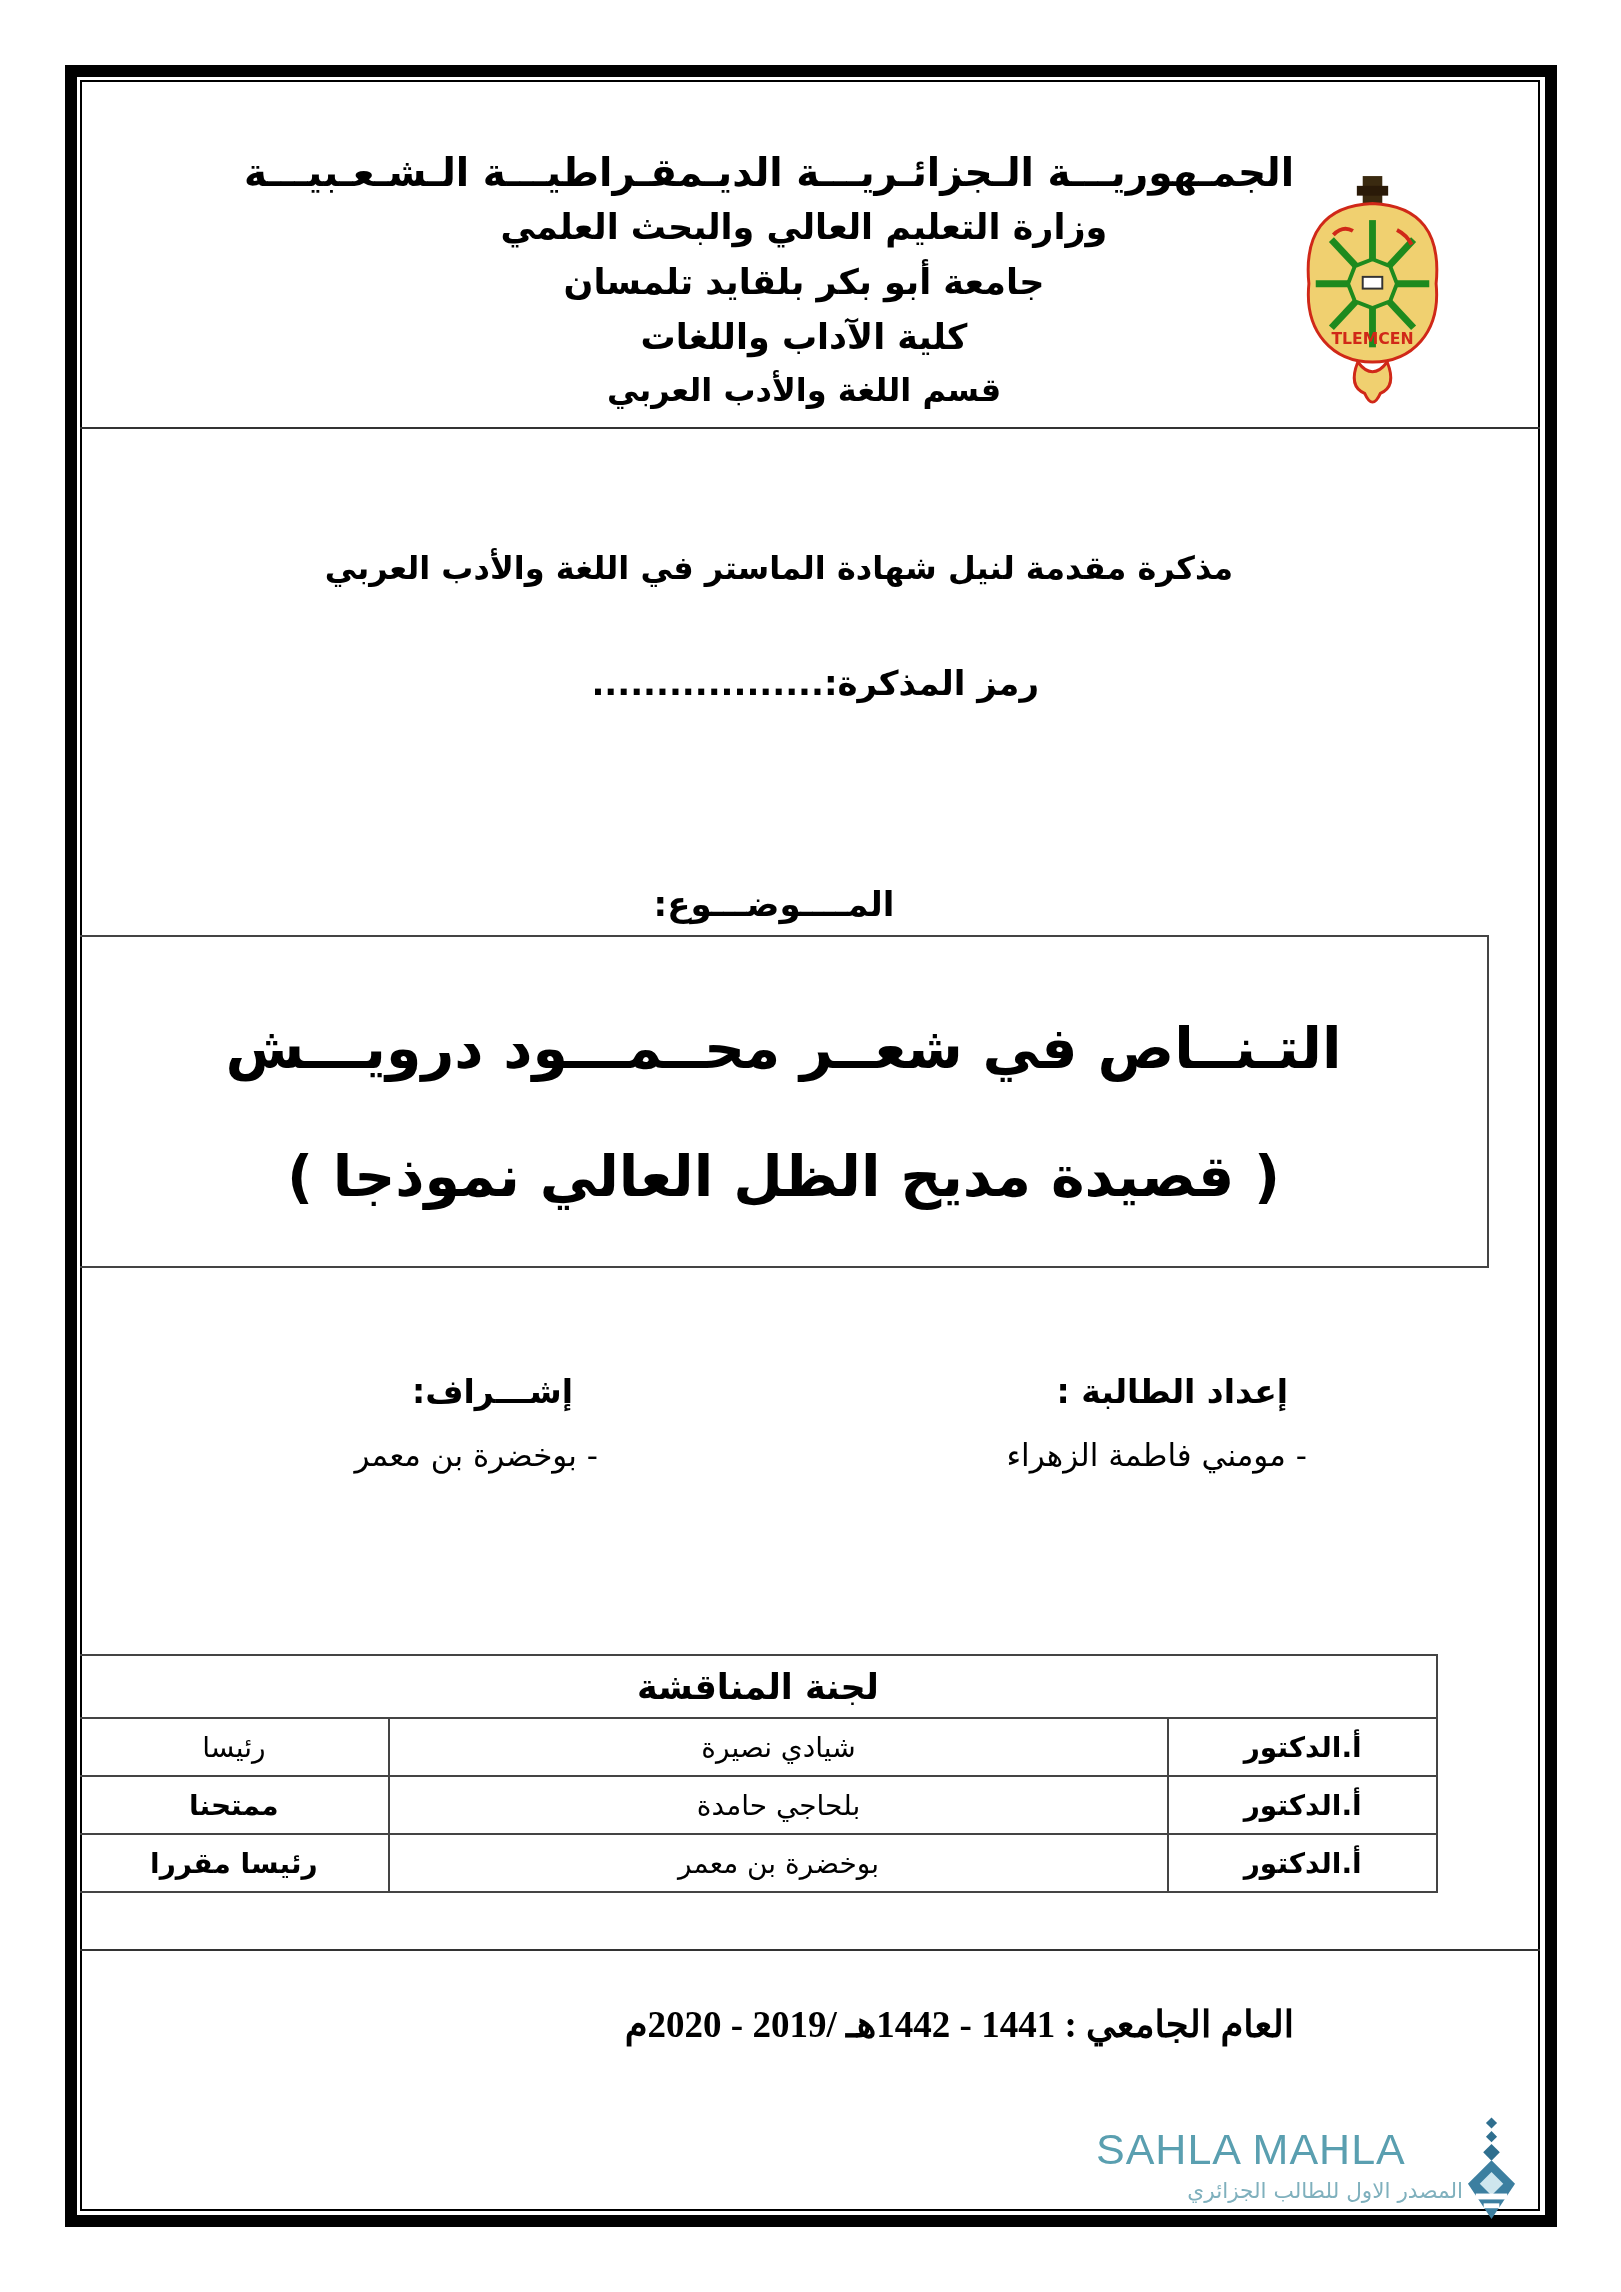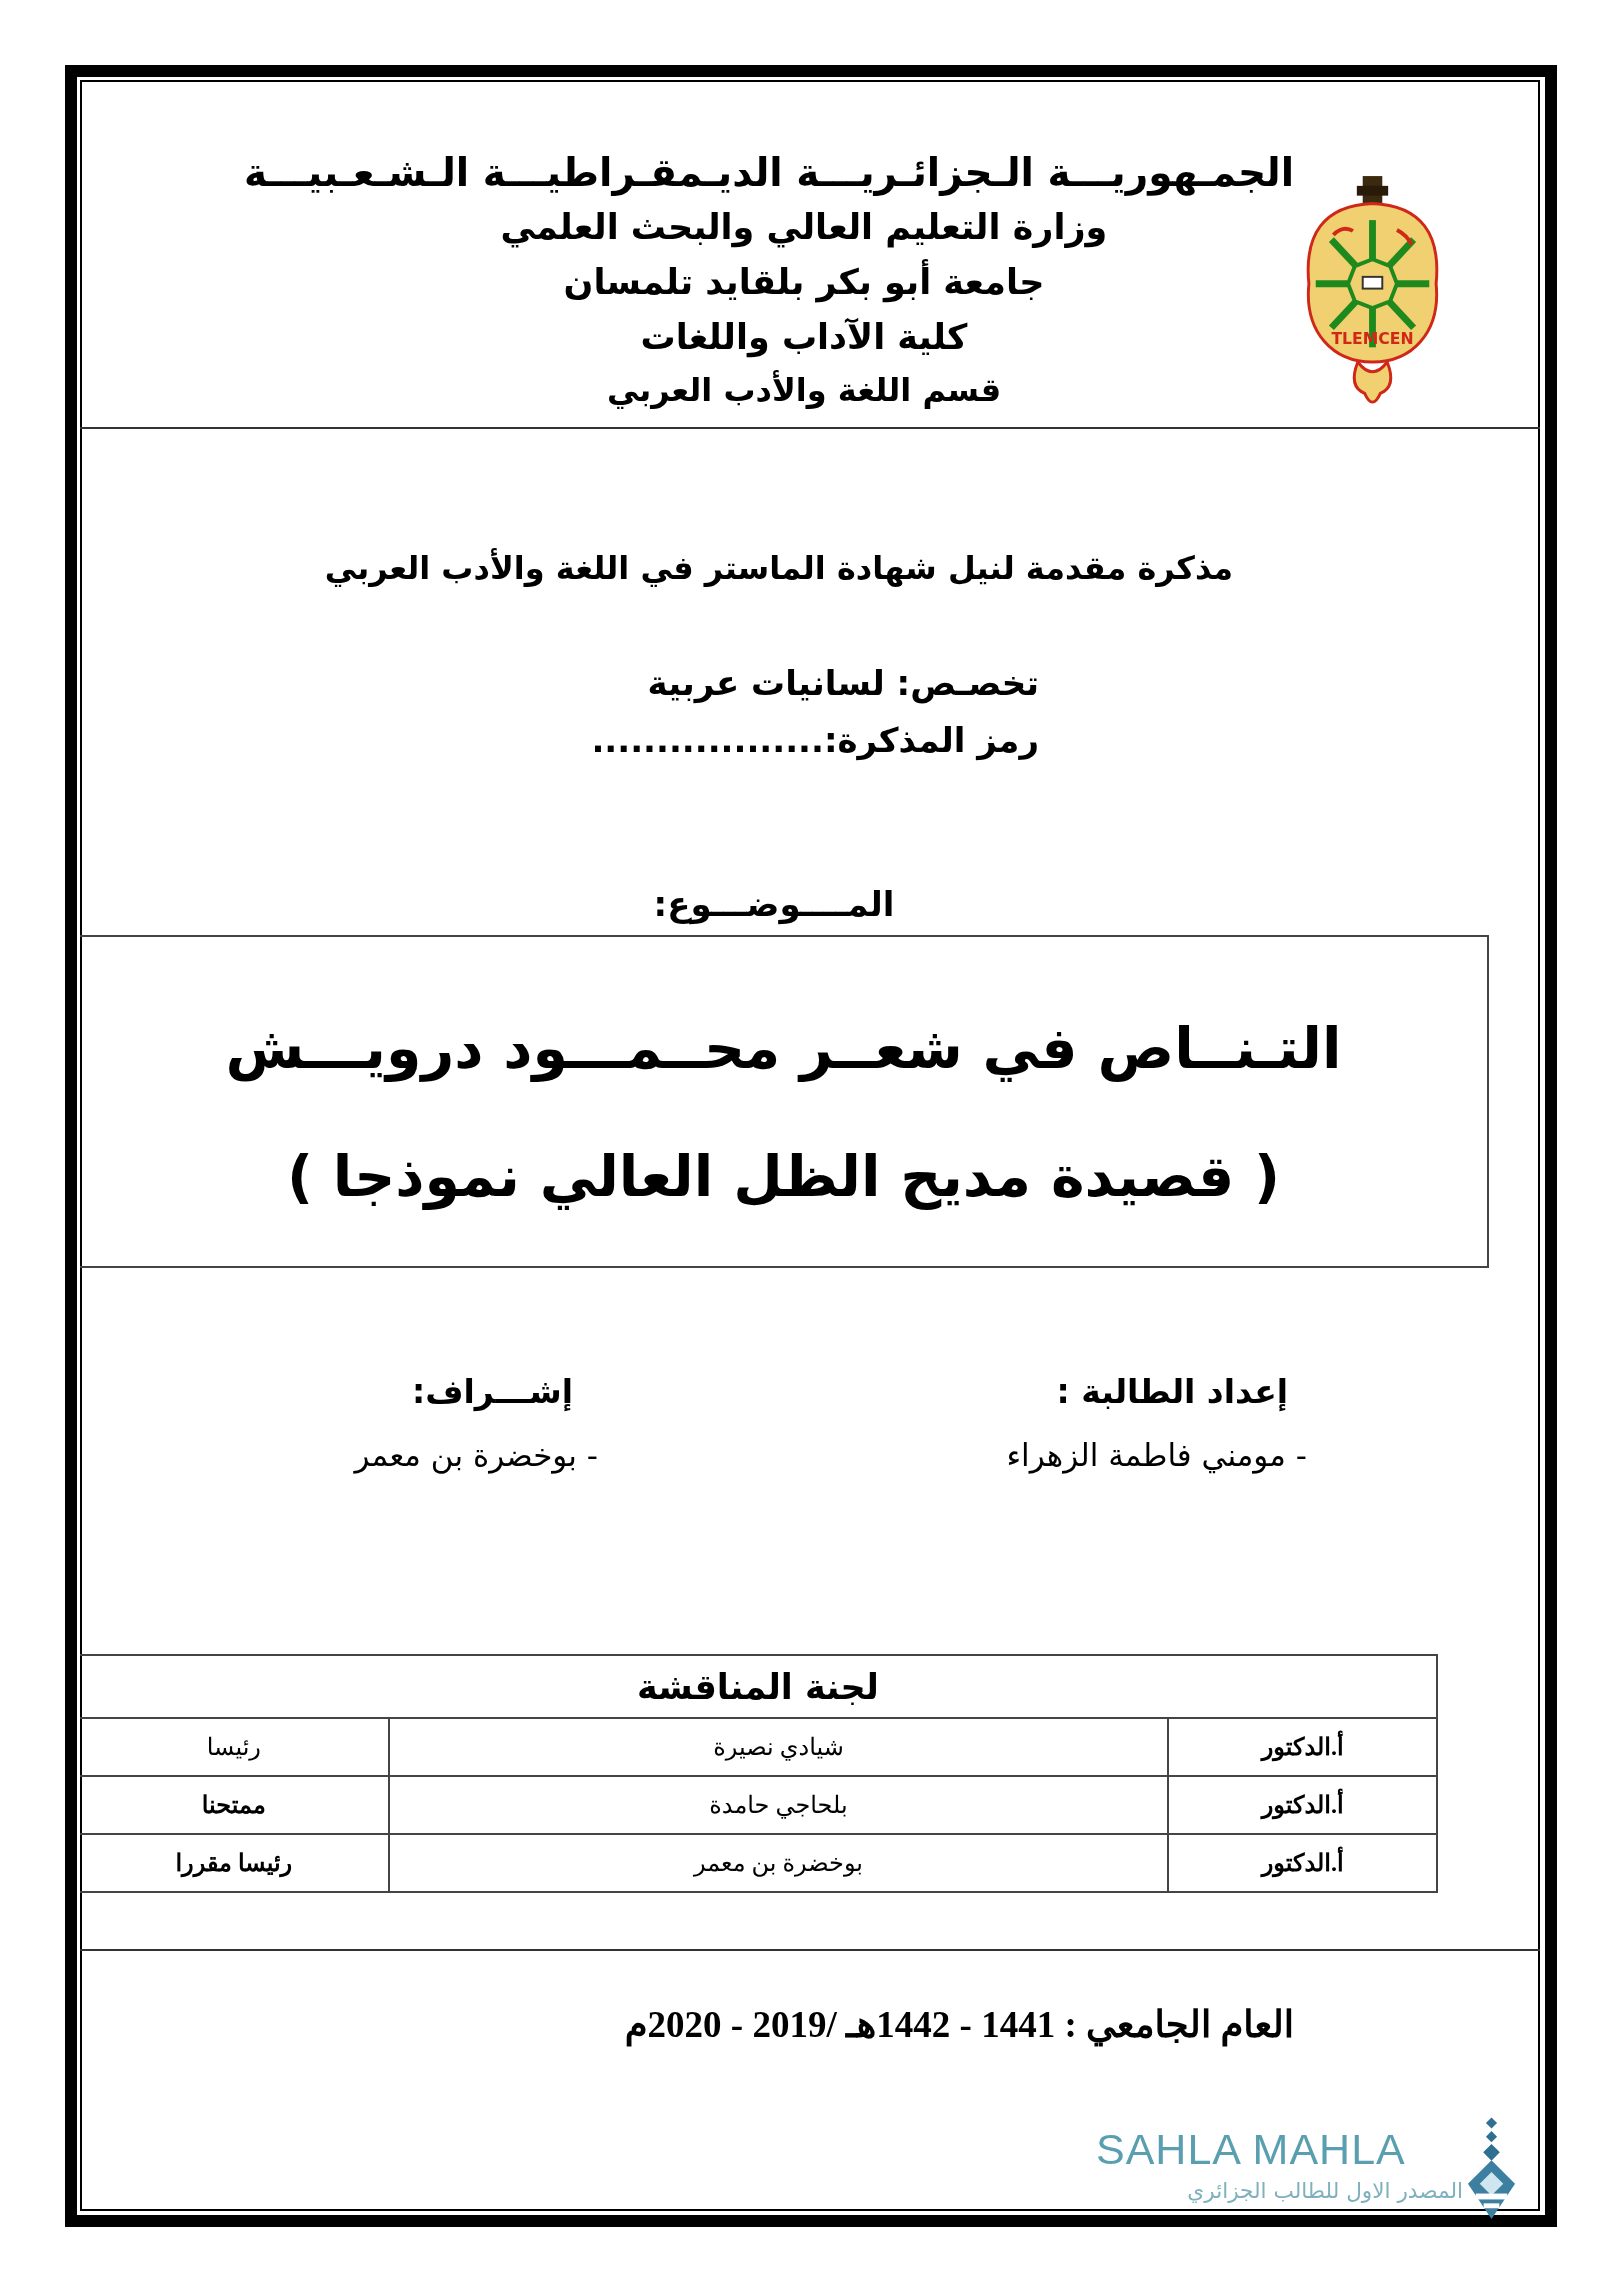--- a/index.html
+++ b/index.html
@@ -28,21 +28,21 @@
     .title-2 { top: 206px; }
 
     .prep-label { position: absolute; right: 333px; top: 1372px; direction: rtl; font-weight: bold; font-size: 33px; white-space: nowrap; }
     .prep-name { position: absolute; right: 314px; top: 1437px; direction: rtl; font-size: 31px; white-space: nowrap; }
     .sup-label { position: absolute; left: 338px; width: 235px; top: 1372px; direction: rtl; text-align: right; font-weight: bold; font-size: 33px; white-space: nowrap; }
     .sup-name { position: absolute; left: 265px; width: 333px; top: 1437px; direction: rtl; text-align: right; font-size: 31px; white-space: nowrap; }
 
     .committee { position: absolute; left: 80px; top: 1654px; width: 1358px; border-collapse: collapse; direction: rtl; border-radius: 10px; }
     .committee th, .committee td { border: 2px solid #444; padding: 0; text-align: center; white-space: nowrap; }
     .committee th { height: 61px; font-size: 35px; font-weight: bold; border-left: none; }
-    .committee td { height: 56px; font-size: 24px; font-family: Liberation Serif, serif; }
+    .committee td { height: 56px; font-size: 28px; }
     .committee td.title-col { width: 267px; font-weight: bold; }
     .committee td.name-col { width: 779px; font-weight: normal; }
     .committee td.role-col { width: 308px; border-left: none; }
     .committee td.role-col.bold { font-weight: bold; }
 
     .year { position: absolute; left: 294px; width: 1000px; top: 2003px; direction: rtl; text-align: right; font-family: "Liberation Serif", "DejaVu Serif", serif; font-weight: bold; font-size: 37px; white-space: nowrap; }
 
     .watermark { position: absolute; left: 1096px; top: 2117px; width: 421px; height: 106px; }
     .wm-text { position: absolute; left: 0; top: 7.8px; font-family: "Liberation Sans", sans-serif; font-size: 43px; color: #5a9fb0; letter-spacing: 1px; white-space: nowrap; }
     .wm-sub { position: absolute; left: 4px; top: 61px; width: 363px; direction: rtl; text-align: right; font-family: "DejaVu Sans", sans-serif; font-size: 21.6px; color: #7fb0bd; white-space: nowrap; }
@@ -76,21 +76,20 @@
   <rect x="60" y="103" width="20" height="12" fill="#ffffff" stroke="#333" stroke-width="2"></rect>
   <path d="M30 60 q10 -10 20 -4 M95 55 q10 5 15 15" stroke="#d02818" stroke-width="4" fill="none"></path>
   <text x="70" y="172" font-family="DejaVu Sans, sans-serif" font-size="16" fill="#d02818" text-anchor="middle" font-weight="bold">TLEMCEN</text>
   <path d="M55 190 Q 70 210 85 190 Q 95 215 78 222 Q 70 240 62 222 Q 45 215 55 190 Z" fill="#f0d070" stroke="#d02818" stroke-width="3"></path>
 </svg>
 
 <div class="hline" style="top:427px"></div>
 
 <div class="intro center-rtl">مذكرة مقدمة لنيل شهادة الماستر في اللغة والأدب العربي</div>
 <div class="spec">
-  <div>تخصـص: لسانيات عربية</div>
   <div>رمز المذكرة:..................</div>
 </div>
 
 <div class="subject-label center-rtl">المــــوضـــوع:</div>
 
 <div class="title-box">
   <div class="title-line title-1">التـنــاص في شعــر محــمـــود درويـــش</div>
   <div class="title-line title-2">( قصيدة مديح الظل العالي نموذجا )</div>
 </div>
 

